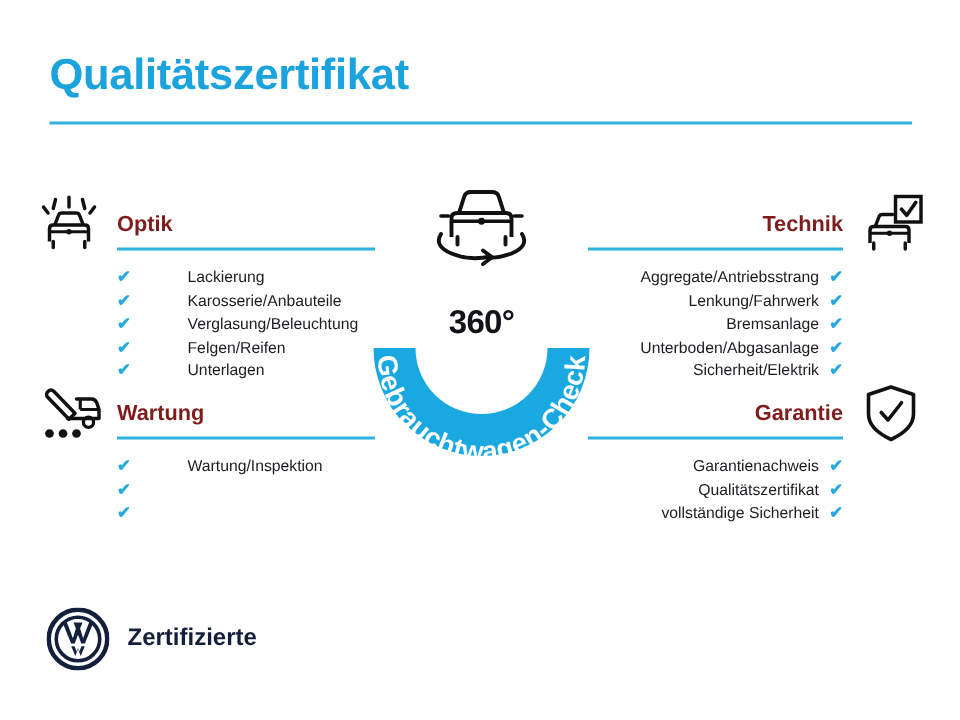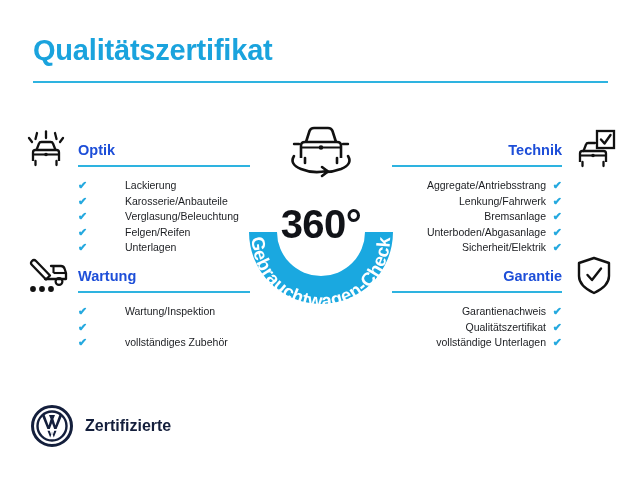--- a/index.html
+++ b/index.html
@@ -64,21 +64,21 @@
     justify-content: center;
   }
   .left .sec-icon  { left: 0; }
   .right .sec-icon { right: 0; }
 
   .sec-title {
     position: absolute;
     top: 14px;
     font-size: 14.5px;
     font-weight: bold;
-    color: #1d4ed8;
+    color: #7f1d1d;
     white-space: nowrap;
   }
   .left  .sec-title { left: 58px; }
   .right .sec-title { right: 58px; }
 
   .sec-rule {
     position: absolute;
     top: 37px;
     height: 2px;
     background: #2eb3e0;
@@ -139,21 +139,21 @@
     top: 40px;
     width: 196px;
     height: 160px;
   }
   .deg {
     position: absolute;
     left: 0;
     top: 84px;
     width: 196px;
     text-align: center;
-    font-size: 40px;
+    font-size: 22px;
     font-weight: bold;
     color: #111318;
     letter-spacing: -0.5px;
   }
 
   
   .footer {
     position: absolute;
     left: 31px;
     top: 405px;
@@ -244,21 +244,20 @@
     <ul class="list">
       <li>
           <span class="chk">✔</span>
           <span class="li-txt">Wartung/Inspektion</span>
         </li>
       <li>
           <span class="chk">✔</span>
         </li>
       <li>
           <span class="chk">✔</span>
-          <span class="li-txt">vollständiges Zubehör</span>
         </li>
     </ul>
   </div>
 
   <div class="section sec-technik right">
     <div class="sec-head">
       <div class="sec-icon">
         <svg width="46" height="42" viewBox="0 0 46 42">
           <rect x="26" y="2" width="17" height="17" stroke="#111" stroke-width="2.3" fill="none"></rect>
           <path d="M30 10.5 L33.5 14.5 L39.5 6" stroke="#111" stroke-width="2.4" fill="none" stroke-linecap="round" stroke-linejoin="round"></path>
@@ -311,21 +310,21 @@
     <ul class="list">
       <li>
           <span class="li-txt">Garantienachweis</span>
           <span class="chk">✔</span>
         </li>
       <li>
           <span class="li-txt">Qualitätszertifikat</span>
           <span class="chk">✔</span>
         </li>
       <li>
-          <span class="li-txt">vollständige Unterlagen</span>
+          <span class="li-txt">vollständige Sicherheit</span>
           <span class="chk">✔</span>
         </li>
     </ul>
   </div>
 
   <div class="badge">
 
     <div class="badge-car">
       <svg width="84" height="62" viewBox="0 0 84 62">
         <path d="M27 24 L30.5 13 Q31.5 10 35 10 L49 10 Q52.5 10 53.5 13 L57 24" stroke="#111" stroke-width="2.6" fill="#fff" stroke-linejoin="round"></path>

